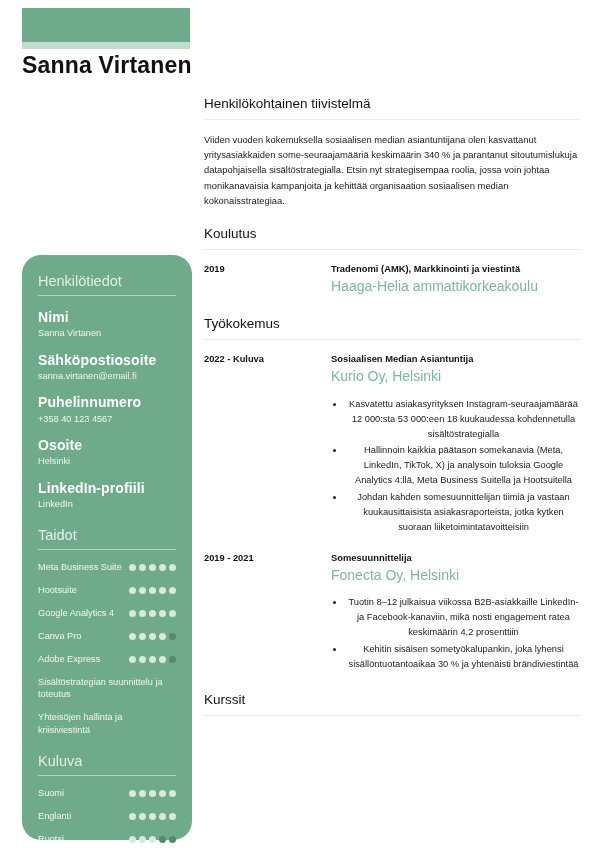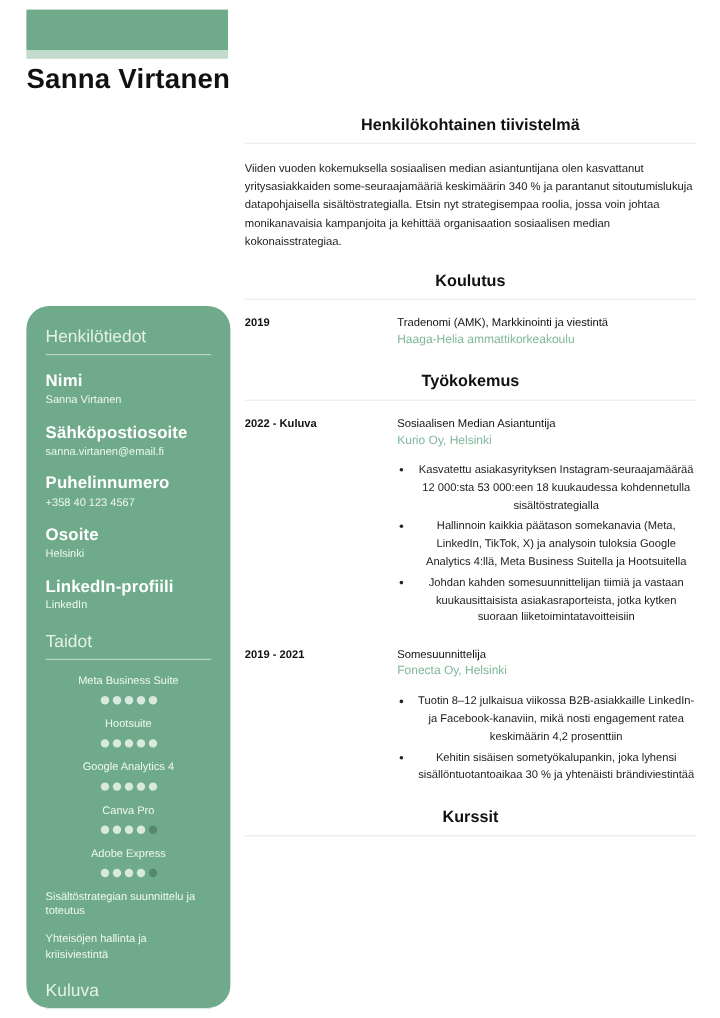--- a/index.html
+++ b/index.html
@@ -52,61 +52,60 @@
   .field-label {
     font-size: 14px; font-weight: bold; color:#ffffff;
     letter-spacing:.1px; line-height: 1.45;
   }
   .field-value {
     font-size: 9.2px; color: #eef6f1; line-height: 1.45;
   }
 
   .rate-row {
     display: flex; align-items: center; justify-content: space-between;
-    gap: 6px; margin-bottom: 10px; flex-direction: column;
+    gap: 6px; margin-bottom: 10px;
   }
   .rate-name {
     font-size: 9.2px; color: #f0f7f3; line-height: 1.4; flex: 1;
   }
   .dots { display: flex; gap: 3px; flex-shrink: 0; }
   .dot { width: 7px; height: 7px; border-radius: 50%; background: #55886c; }
   .dot.on { background: #d9e9de; }
   .plain-skill {
     font-size: 9.2px; color: #f0f7f3; line-height: 1.4; margin-bottom: 10px;
   }
 
   
   .main {
     position: absolute; left: 204px; top: 96px;
     width: 376px;
   }
   .sec-title {
-    font-size: 13.5px; font-weight: bold; color: #111;
+    font-size: 13.5px; font-weight: normal; color: #111;
     margin-bottom: 8px;
-    text-align: center;
   }
   .sec-rule { height: 1px; background: #ececec; margin-bottom: 12px; }
   .section { margin-bottom: 18px; }
 
   .summary-text {
     font-size: 9.4px; color: #222; line-height: 1.62;
   }
 
   .entry { display: flex; margin-bottom: 6px; }
   .entry-date {
     width: 127px; flex-shrink: 0;
     font-size: 9.3px; font-weight: bold; color: #111; line-height: 1.5;
     padding-top: 1px;
   }
   .entry-body { flex: 1; }
   .entry-title {
-    font-size: 9.4px; font-weight: normal; color: #111; line-height: 1.5;
+    font-size: 9.4px; font-weight: bold; color: #111; line-height: 1.5;
   }
   .entry-sub {
-    font-size: 10px; color: #7fb79a; line-height: 1.55;
+    font-size: 14px; color: #7fb79a; line-height: 1.55;
   }
   .bullets { margin: 9px 0 0 14px; text-align: center; }
   .bullets li {
     font-size: 9.3px; color: #222; line-height: 1.6;
     margin-bottom: 2px; padding-left: 2px;
   }
   .course-row { display: flex; margin-bottom: 12px; }
 </style>
 </head>
 <body>

